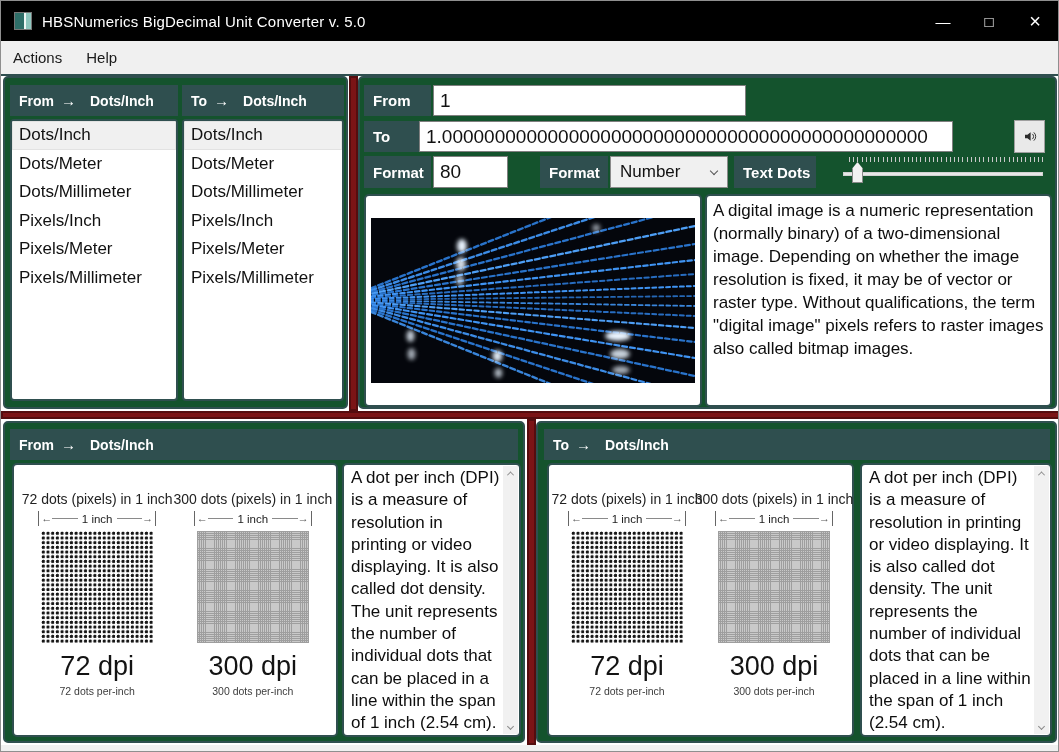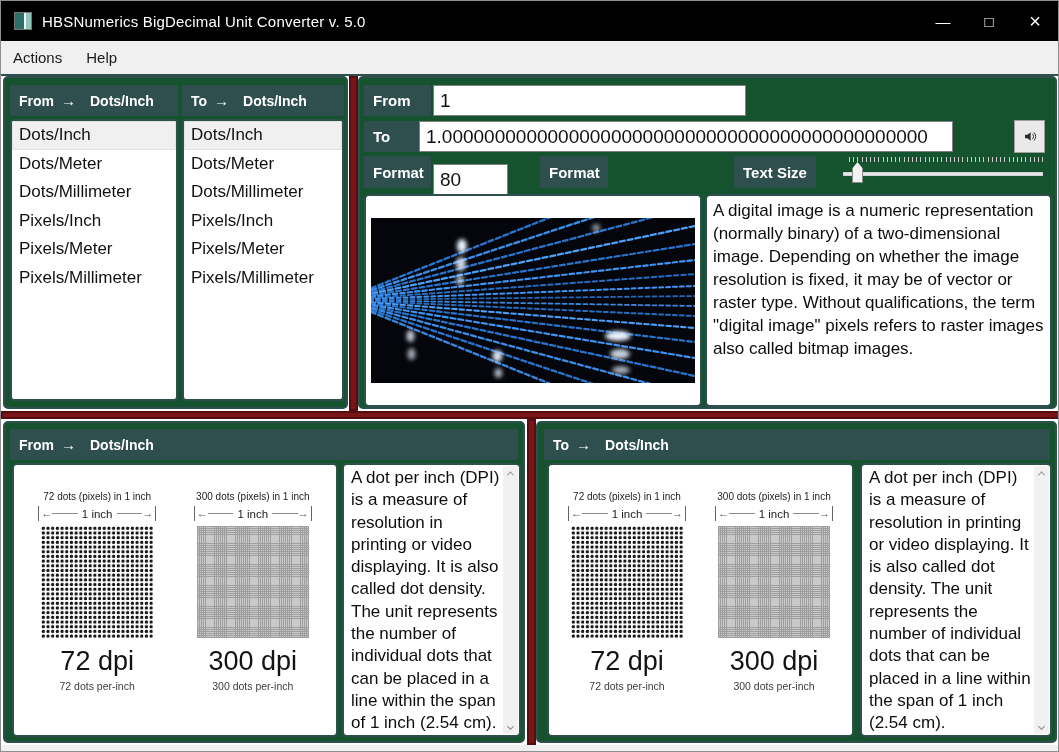--- a/index.html
+++ b/index.html
@@ -76,21 +76,21 @@
   .txtbox .txt { position:absolute; left:0; top:1px; right:17px; bottom:1px; padding:1px 2px 0 7px; font-size:17px; line-height:22.3px; color:#0d0d0d; overflow:hidden; }
   .sbar { position:absolute; right:1px; top:1px; bottom:1px; width:15px; background:#f1f1f1; }
   .sbtn { position:absolute; left:0; width:15px; height:15px; display:flex; align-items:center; justify-content:center; }
   .sbtn.up { top:0; } .sbtn.down { bottom:0; }
   .schev { width:5px; height:5px; border-right:1.4px solid #8a8a8a; border-bottom:1.4px solid #8a8a8a; }
   .schev.u { transform:rotate(-135deg) translate(-1px,-1px); }
   .schev.d { transform:rotate(45deg); }
 
   
   .fig-col { display:flex; flex-direction:column; align-items:center; width:145px; }
-  .fig-cap { font-size:10px; color:#222; margin-bottom:4px; white-space:nowrap; }
+  .fig-cap { font-size:14px; color:#222; margin-bottom:4px; white-space:nowrap; }
   .fig-arrow { width:118px; height:15px; border-left:1px solid #666; border-right:1px solid #666; display:flex; align-items:center; padding:0 2px; }
   .fig-arrow .ah { font-size:11px; color:#555; line-height:1; }
   .fig-arrow .ln { flex:1; height:1px; background:#8a8a8a; }
   .fig-arrow .inch { font-size:11.5px; color:#222; padding:0 4px; white-space:nowrap; }
   .grid { width:112px; height:112px; margin-top:5px; }
   .g72 { background-image:radial-gradient(circle at 2.2px 2.2px, #161616 1.5px, rgba(0,0,0,0) 1.85px); background-size:4.7px 4.7px; }
   .g300 { background-color:#c9c9c9;
     background-image:repeating-linear-gradient(0deg,#9e9e9e 0 0.7px, transparent 0.7px 2.1px),
                      repeating-linear-gradient(90deg,#9e9e9e 0 0.7px, transparent 0.7px 2.1px); }
   .fig-dpi { font-size:27px; color:#131313; margin-top:8px; }
@@ -159,25 +159,29 @@
     <div class="lbl" style="left:4px; top:43px; width:67px; height:31px;">To</div>
     <input class="inp" style="left: 59px; top: 43px; width: 534px; height: 31px;" readonly="" value="1.0000000000000000000000000000000000000000000000">
     <div class="btn-speak">
       <svg width="15" height="15" viewBox="0 0 16 16">
         <path d="M3.2 6.2v3.6h2.6l3.4 2.8V3.4L5.8 6.2z" fill="#2b2b2b"></path>
         <path d="M11 5.2a3.6 3.6 0 010 5.6 M12.6 3.6a5.8 5.8 0 010 8.8" stroke="#2b2b2b" stroke-width="1" fill="none"></path>
       </svg>
     </div>
 
     <div class="lbl" style="left:4px; top:78px; width:67px; height:32px;">Format</div>
-    <input class="inp" style="left: 73px; top: 78px; width: 75px; height: 32px; margin-top: 8px;" readonly="" value="80">
+    <input class="inp" style="left: 73px; top: 78px; width: 75px; height: 32px;" readonly="" value="80">
 
     <div class="lbl" style="left:180px; top:78px; width:68px; height:32px;">Format</div>
-
-    <div class="lbl" style="left:374px; top:78px; width:82px; height:32px;">Text Size</div>
+    <div class="sel" style="left:250px; top:78px; width:118px; height:32px;">
+      <span>Number</span>
+      <span class="chev"></span>
+    </div>
+
+    <div class="lbl" style="left:374px; top:78px; width:82px; height:32px;">Text Dots</div>
     <div class="slider">
       <div class="ticks"></div>
       <div class="track"></div>
       <div class="thumb"></div>
     </div>
 
     <div class="imgbox">
       <svg class="led-svg" viewBox="0 0 328 165" preserveAspectRatio="none">
         <defs>
             <filter id="b" x="-60%" y="-60%" width="220%" height="220%">

